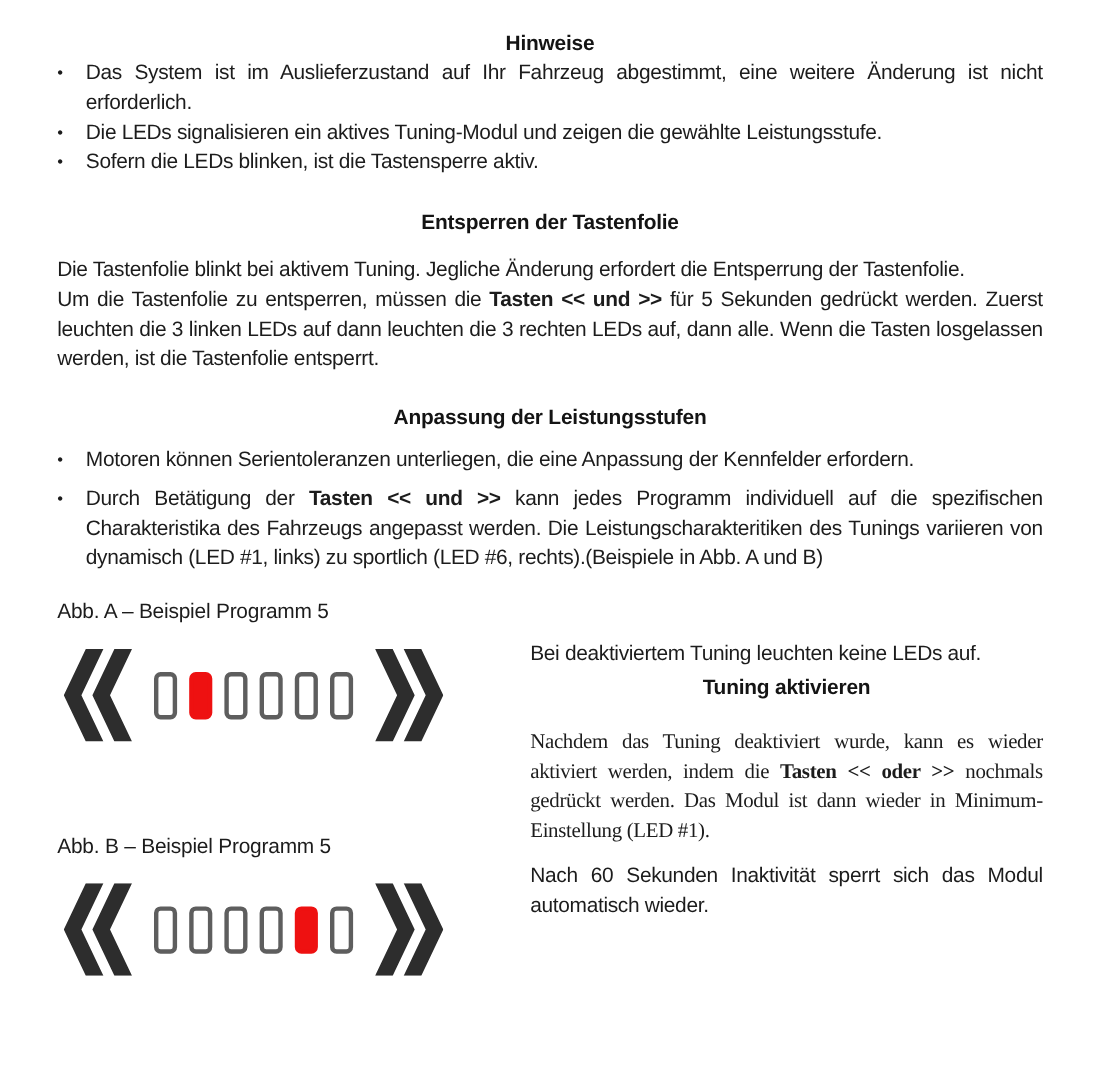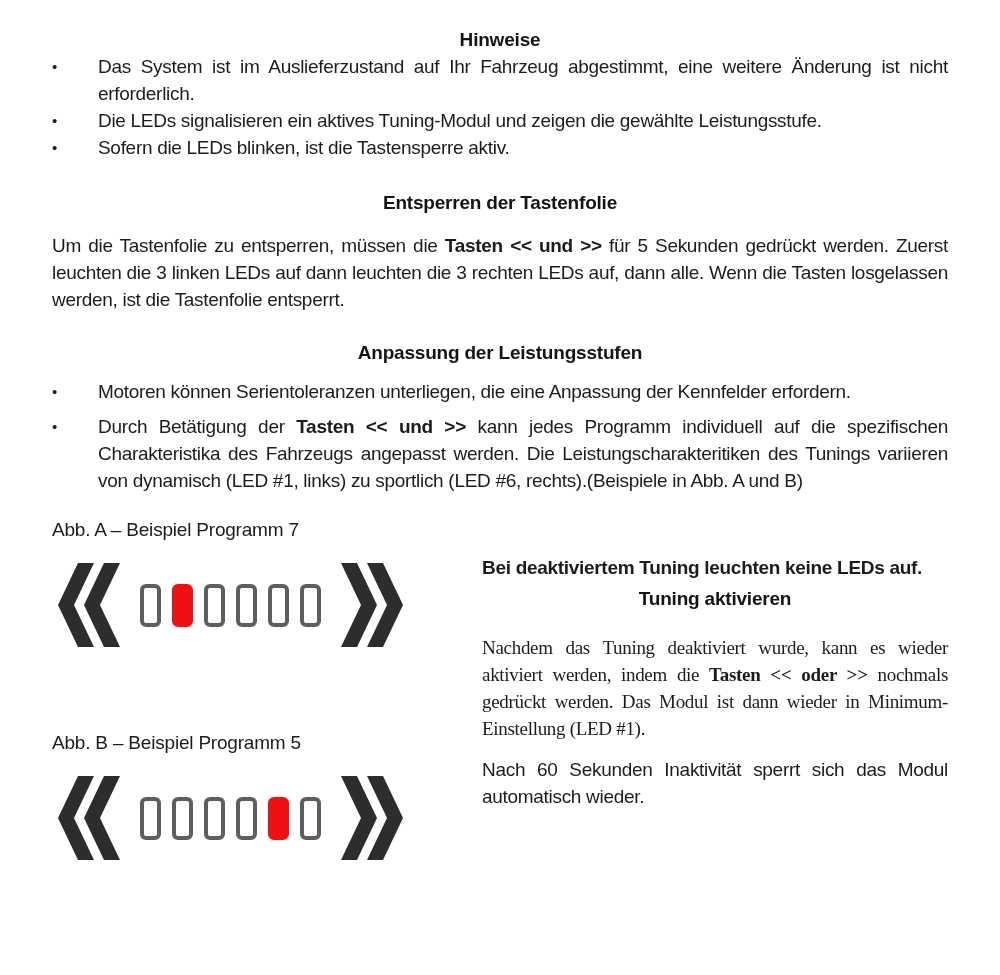--- a/index.html
+++ b/index.html
@@ -16,21 +16,21 @@
     letter-spacing:-0.2px;margin:0;text-align:center;
   }
   .body-text{
     font-size:19px;line-height:27px;letter-spacing:-0.3px;
     text-align:justify;margin:0;
   }
   .b{font-weight:700;}
   
   .bullet{display:flex;margin:0;}
   .bullet .dot{flex:0 0 26px;font-size:15px;line-height:27px;color:#1c1c1c;}
-  .bullet .bt{flex:1;margin-left:20px;}
+  .bullet .bt{flex:1;}
   
   #sec-hinweise-title{margin-top:26px;}
   #sec-entsperren-title{margin-top:28px;}
   #entsperren-para{margin-top:16px;}
   #sec-anpassung-title{margin-top:26px;}
   #anpassung-bullets{margin-top:12px;}
   #anpassung-bullet2{margin-top:8px;}
   
   .columns{display:flex;margin-top:22px;}
   .col-left{width:430px;flex:0 0 430px;}
@@ -43,21 +43,21 @@
   #fig-b-label{margin-top:82px;}
   .led-strip{display:flex;align-items:center;gap:11px;}
   .led{
     box-sizing:border-box;width:21px;height:43px;
     border:4px solid #5e5e5e;border-radius:6px;background:#ffffff;
   }
   .led.on{border-color:#ee1111;background:#ee1111;}
   
   .col-right .h{margin:0;}
   #rc-para1{margin-top:10px;}
-  #rc-para2{margin-top:14px;font-weight:bold;}
+  #rc-para2{margin-top:14px;}
   #rc-title2{margin-top:4px;}
   #rc-para3{margin-top:22px;font-family:Liberation Serif, serif;}
   #rc-para4{margin-top:14px;}
   .chev{display:block;}
 </style>
 </head>
 <body>
 
 <div class="page">
 
@@ -74,20 +74,21 @@
     </div>
     <div class="bullet">
       <span class="dot">•</span>
       <p class="body-text bt">Sofern die LEDs blinken, ist die Tastensperre aktiv.</p>
     </div>
   </div>
 
   <p class="h" id="sec-entsperren-title">Entsperren der Tastenfolie</p>
 
   <div id="entsperren-para">
+    <p class="body-text">Die Tastenfolie blinkt bei aktivem Tuning. Jegliche Änderung erfordert die Entsperrung der Tastenfolie.</p>
     <p class="body-text"><span>Um die Tastenfolie zu entsperren, müssen die </span><span class="b">Tasten &lt;&lt; und &gt;&gt;</span><span> für 5 Sekunden gedrückt werden. Zuerst leuchten die 3 linken LEDs auf dann leuchten die 3 rechten LEDs auf, dann alle. Wenn die Tasten losgelassen werden, ist die Tastenfolie entsperrt.</span></p>
   </div>
 
   <p class="h" id="sec-anpassung-title">Anpassung der Leistungsstufen</p>
 
   <div id="anpassung-bullets">
     <div class="bullet">
       <span class="dot">•</span>
       <div class="bt">
         <p class="body-text">Motoren können Serientoleranzen unterliegen, die eine Anpassung der Kennfelder erfordern.</p>
@@ -96,21 +97,21 @@
     <div class="bullet" id="anpassung-bullet2">
       <span class="dot">•</span>
       <p class="body-text bt"><span>Durch Betätigung der </span><span class="b">Tasten &lt;&lt; und &gt;&gt;</span><span> kann jedes Programm individuell auf die spezifischen Charakteristika des Fahrzeugs angepasst werden. Die Leistungscharakteritiken des Tunings variieren von dynamisch (LED #1, links) zu sportlich (LED #6, rechts).(Beispiele in Abb. A und B)</span></p>
     </div>
   </div>
 
   <div class="columns">
 
     <div class="col-left">
 
-      <p class="fig-label">Abb. A – Beispiel Programm 7</p>
+      <p class="fig-label">Abb. A – Beispiel Programm 5</p>
 
       <div class="fig">
         <svg class="chev" width="62" height="84" viewBox="0 0 62 84">
           <polygon points="20,0 36,0 16,42 36,84 20,84 0,42" fill="#2d2d2d"></polygon>
           <polygon points="46,0 62,0 42,42 62,84 46,84 26,42" fill="#2d2d2d"></polygon>
         </svg>
         <div class="led-strip">
             <div class="led"></div>
             <div class="led on"></div>
             <div class="led"></div>

